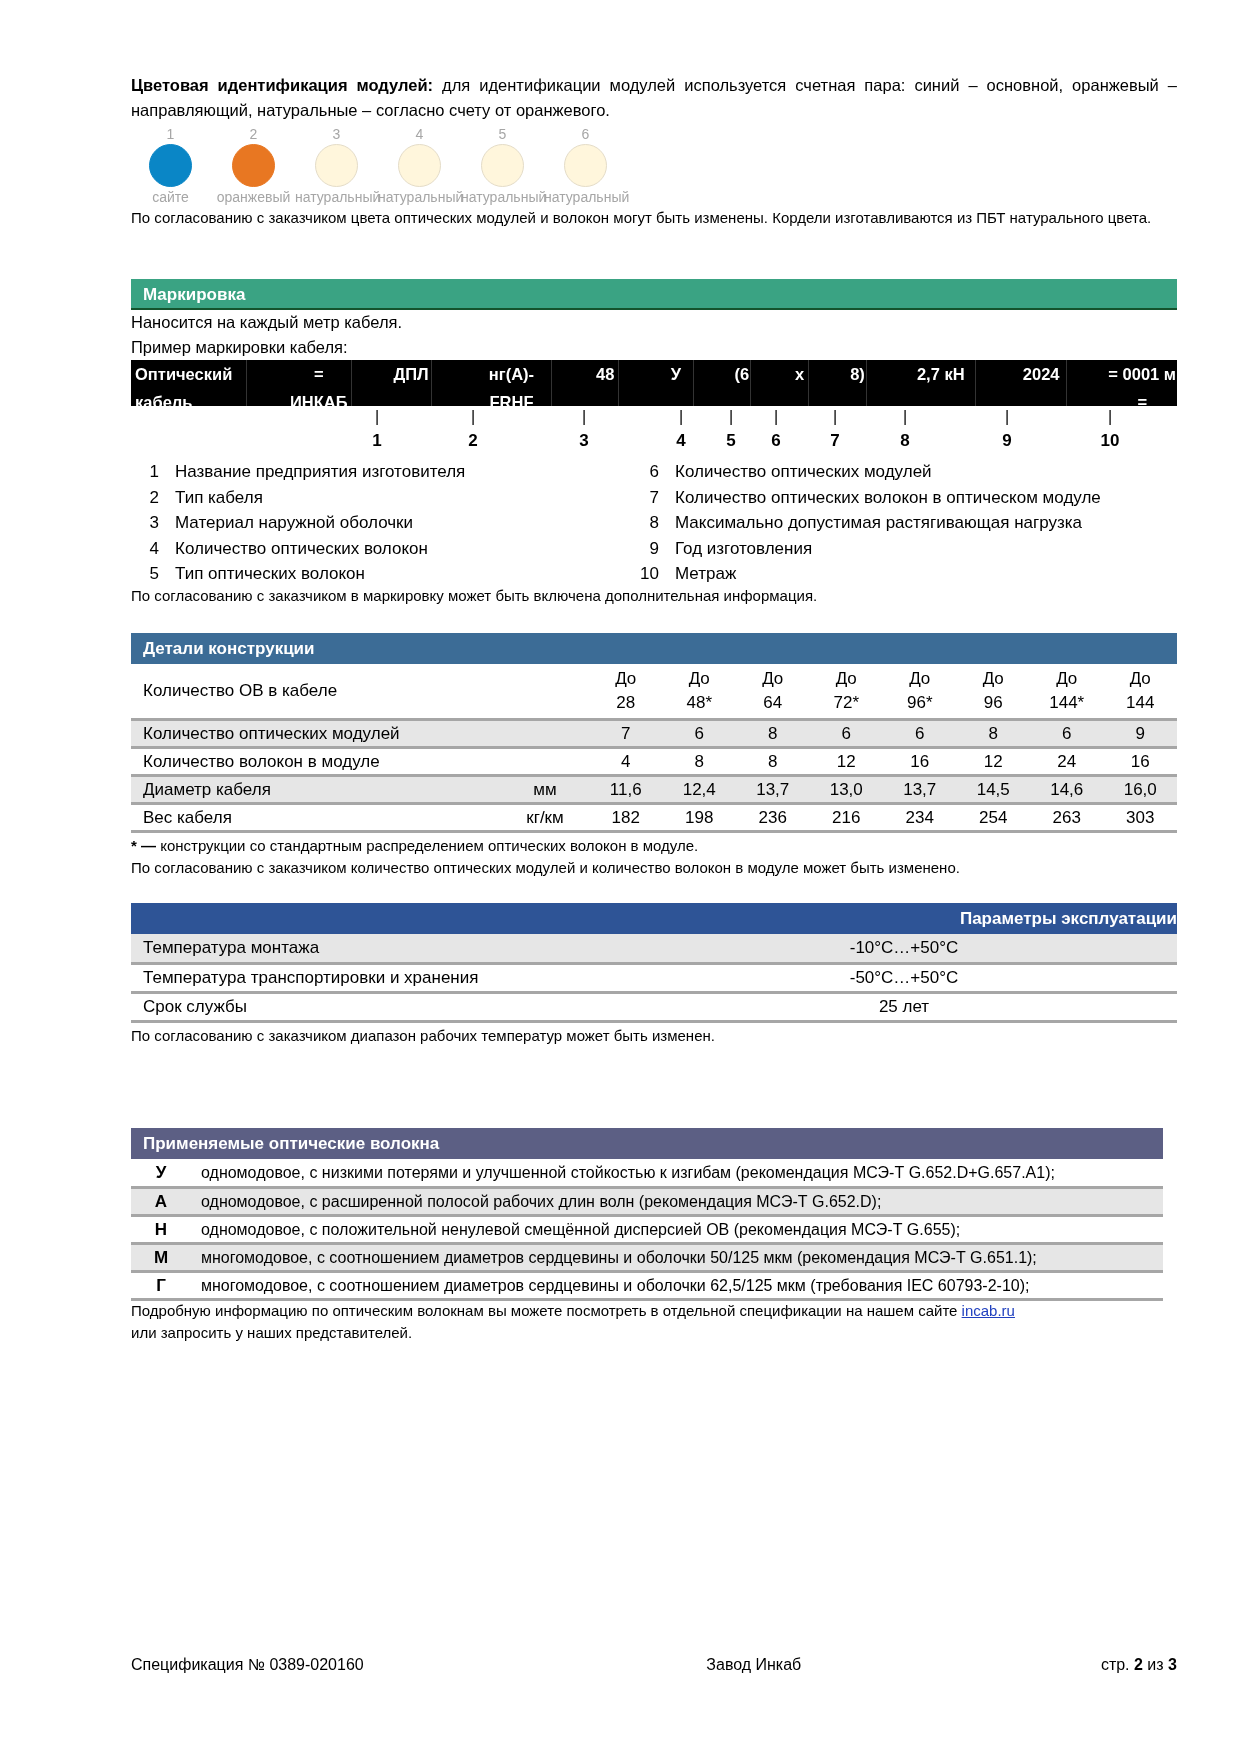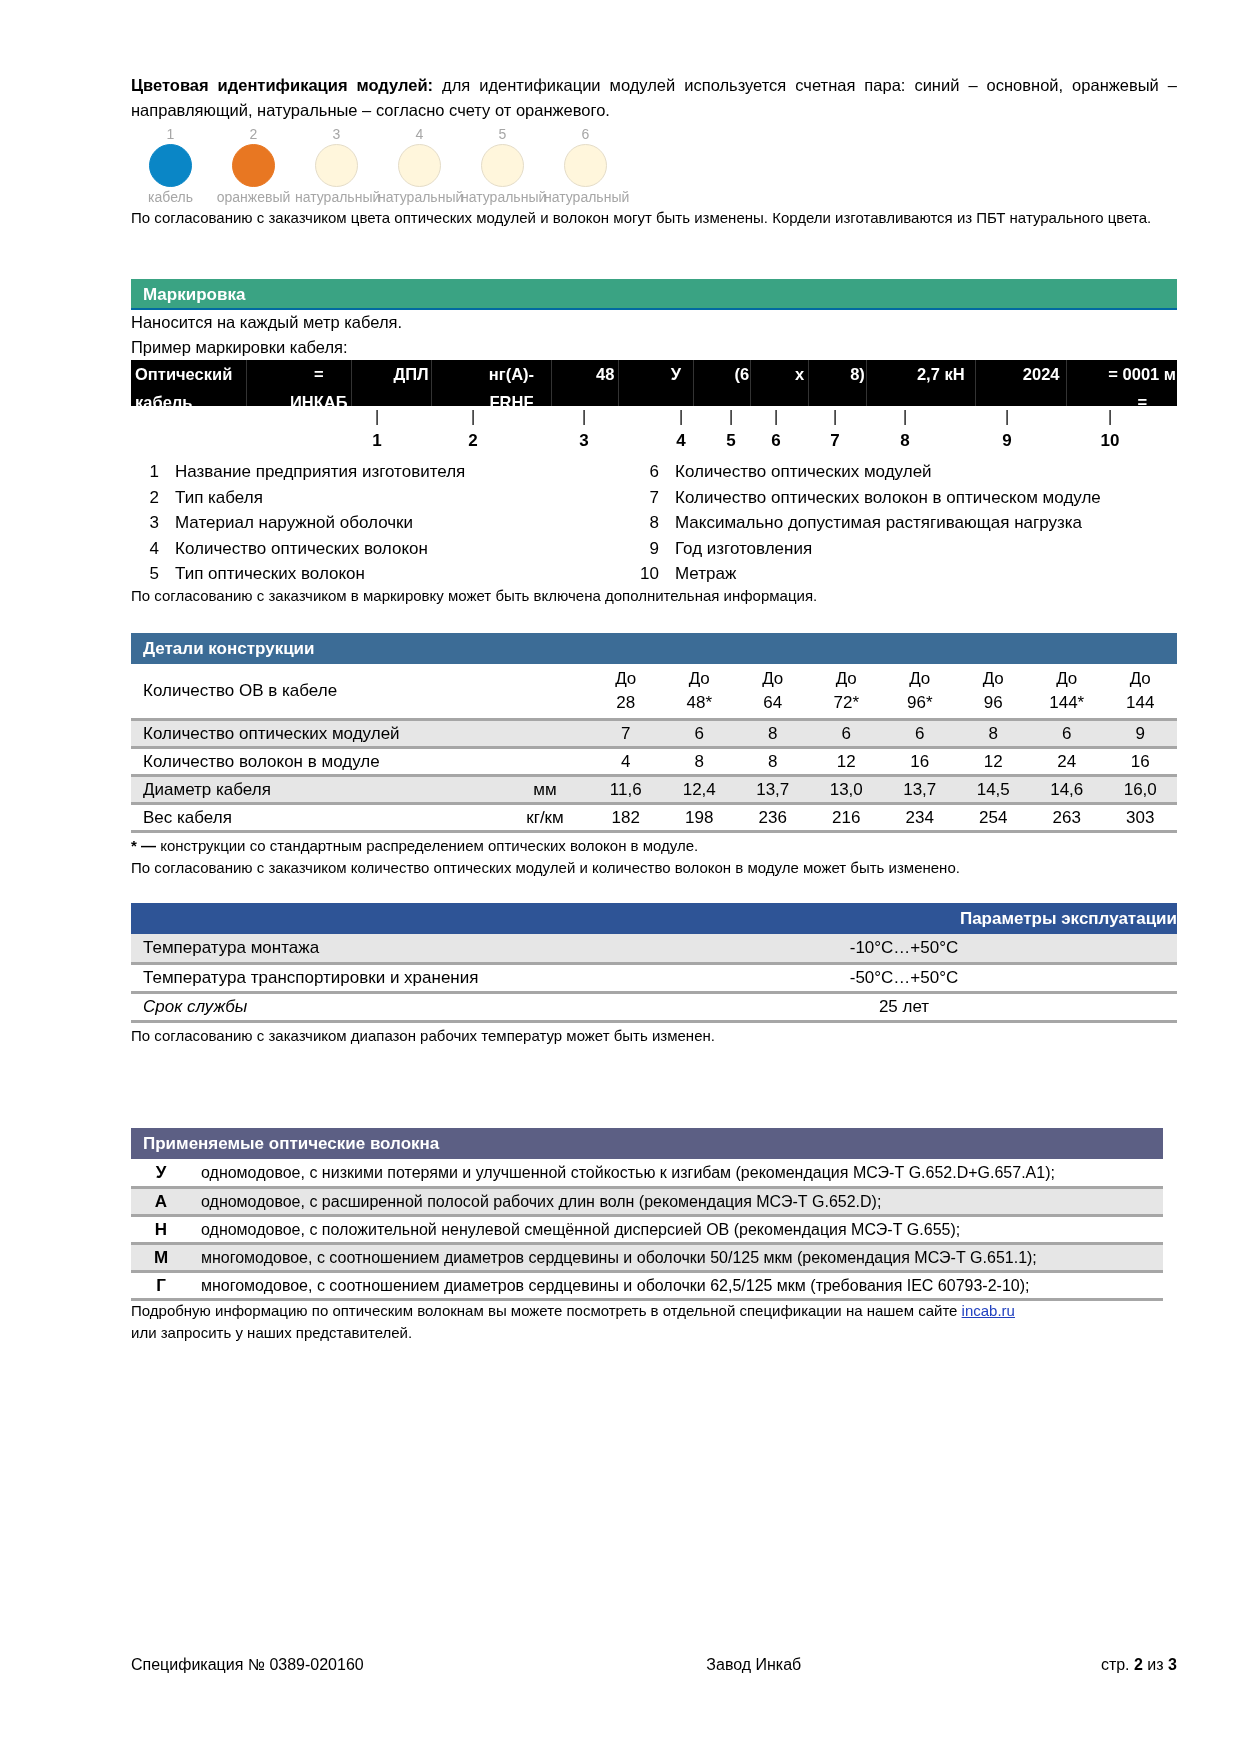--- a/index.html
+++ b/index.html
@@ -11,21 +11,21 @@
   b { font-weight: bold; }
 
   
   .circles { position: absolute; top: 126px; left: 0; display: flex; }
   .circ { width: 83px; text-align: center; color: #a6a6a6; font-size: 14px; line-height: 16px; }
   .circ .num { height: 16px; }
   .circ .dot { width: 43px; height: 43px; border-radius: 50%; margin: 2px auto 2px; box-sizing: border-box; }
   .circ .lbl { font-size: 14px; white-space: nowrap; }
 
   .section-head { color: #fff; font-weight: bold; font-size: 17px; height: 31px; line-height: 31px; padding-left: 12px; box-sizing: border-box; }
-  .h-green { background: #3aa383; border-bottom: 2px solid #0369a1; }
+  .h-green { background: #3aa383; border-bottom: 2px solid #14532d; }
   .h-blue { background: #3c6c96; }
   .h-navy { background: #2e5496; text-align: right; }
   .h-slate { background: #5c5f84; }
 
   
   .mark-strip { display: flex; background: #000; color: #fff; font-weight: bold; font-size: 16.5px; height: 46px; line-height: 28px; gap: 40px; }
   .mark-strip > div { text-align: center; border-right: 1px solid #333; box-sizing: border-box; }
   .mark-nums { position: relative; height: 50px; }
   .mark-nums .tick { position: absolute; top: 2px; font-size: 16px; transform: translateX(-50%); }
   .mark-nums .n { position: absolute; top: 25px; font-weight: bold; font-size: 17px; transform: translateX(-50%); }
@@ -60,21 +60,21 @@
 <div class="page">
 
   <div class="p justify" style="position:absolute; top:73px; width:1046px;">
     <b>Цветовая идентификация модулей:</b><span> для идентификации модулей используется счетная пара: синий – основной, оранжевый – направляющий, натуральные – согласно счету от оранжевого.</span>
   </div>
 
   <div class="circles" style="left:-2px;">
     <div class="circ">
         <div class="num">1</div>
         <div class="dot" style="background: rgb(10, 134, 198); border: 1.5px solid rgb(10, 134, 198);"></div>
-        <div class="lbl">кабель</div>
+        <div class="lbl">сайте</div>
       </div>
     <div class="circ">
         <div class="num">2</div>
         <div class="dot" style="background: rgb(232, 119, 34); border: 1.5px solid rgb(232, 119, 34);"></div>
         <div class="lbl">оранжевый</div>
       </div>
     <div class="circ">
         <div class="num">3</div>
         <div class="dot" style="background: rgb(255, 246, 220); border: 1.5px solid rgb(228, 220, 200);"></div>
         <div class="lbl">натуральный</div>
@@ -288,21 +288,21 @@
       <tbody id="ops-body">
           <tr class="grey">
             <td style="width: 500px;">Температура монтажа</td>
             <td class="v">-10°C…+50°C</td>
           </tr>
           <tr>
             <td style="width: 500px;">Температура транспортировки и хранения</td>
             <td class="v">-50°C…+50°C</td>
           </tr>
           <tr>
-            <td style="width: 500px; font-style: italic;">Срок службы</td>
+            <td style="width: 500px;">Срок службы</td>
             <td class="v">25 лет</td>
           </tr>
         </tbody>
     </table>
     <div class="small" style="margin-top:2px;">По согласованию с заказчиком диапазон рабочих температур может быть изменен.</div>
   </div>
 
   <div style="position:absolute; top:1128px; width:1032px;">
     <div class="section-head h-slate">Применяемые оптические волокна</div>
     <table class="tbl-fib" style="width:1032px;">

